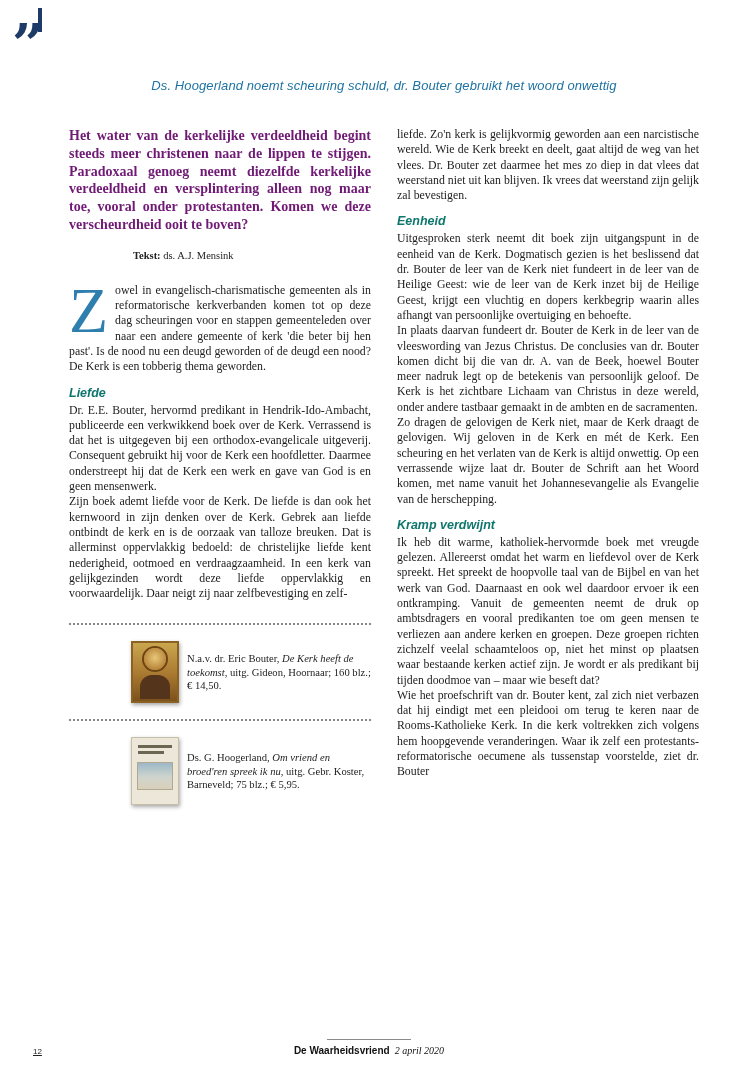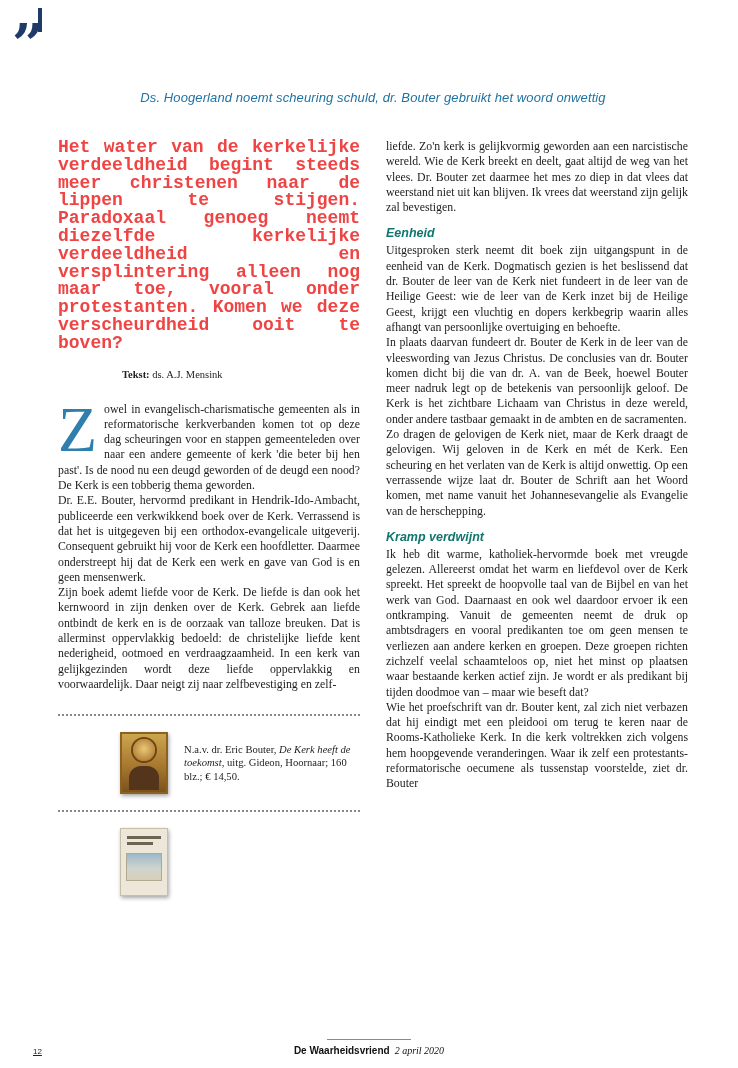--- a/index.html
+++ b/index.html
@@ -8,48 +8,48 @@
     position:relative; width:738px; height:1068px; margin:0 auto;
     background:#ffffff; overflow:hidden;
     font-family:"Liberation Serif", serif; color:#1c1c1c;
   }
   .accent-bar { position:absolute; left:38px; top:8px; width:4px; height:24px; background:#1d3b66; }
   .quote-mark {
     position:absolute; left:12px; top:16px; line-height:1;
     font-family:"DejaVu Serif", serif; font-weight:bold;
     font-size:56px; color:#1d3b66;
   }
-  .content { position:absolute; left:58px; top:78px; width:630px;margin-top:12px; }
+  .content { position:absolute; left:69px; top:78px; width:630px; }
   .kicker {
     text-align:center; font-family:"Liberation Sans", sans-serif;
     font-style:italic; font-size:13px; color:#1e72a2; letter-spacing:0.1px;
   }
   .title {
     margin:26px 0 0 66px; font-family:"Liberation Sans", sans-serif;
     font-weight:bold; font-size:41px; letter-spacing:-1.2px; color:#111;
   }
   .columns { display:flex; gap:26px; margin-top:34px; }
   .col { width:302px; }
   .intro {
-    font-family:Liberation Mono, monospace; font-weight:bold;
-    font-size:18px; line-height:17.8px; color:#ef4444; text-align:justify;
+    font-family:Liberation Serif, serif; font-weight:bold;
+    font-size:14px; line-height:17.8px; color:#701a75; text-align:justify;
   }
   .byline { margin:16px 0 22px 64px; font-size:10.5px; color:#222; }
   .byline .lbl { font-weight:bold; }
   p.body { font-size:11.8px; line-height:15.3px; text-align:justify; }
   .dropcap {
     float:left; font-family:"Liberation Serif", serif; color:#2e7fae;
     font-size:64px; line-height:52px; padding:2px 7px 0 0;
   }
   h3.sec {
     font-family:"Liberation Sans", sans-serif; font-style:italic; font-weight:bold;
     font-size:12.5px; color:#0f766e; margin:11px 0 3px 0;
   }
   .books { margin-top:22px; border-top:2px dotted #878787; }
-  .book { display:flex; align-items:center; gap:16px; padding:16px 0 16px 62px; }
+  .book { display:flex; align-items:center; gap:8px; padding:16px 0 16px 62px; }
   .book + .book { border-top:2px dotted #878787; }
   .cover { width:48px; flex:0 0 48px; position:relative; box-shadow:1px 2px 4px rgba(0,0,0,.35); }
   .cover1 { height:62px; background:linear-gradient(180deg,#caa64e 0%,#a87830 55%,#7c521c 100%); border:2px solid #8a6224; }
   .cover1 .halo {
     position:absolute; top:5px; left:50%; transform:translateX(-50%);
     width:22px; height:22px; border-radius:50%;
     background:radial-gradient(circle at 50% 45%, #e8c878 0%, #b8863c 70%);
     box-shadow:0 0 0 2px #6e4414;
   }
   .cover1 .robe {
@@ -95,39 +95,41 @@
 
     <div class="columns">
 
       <div class="col">
         <p class="intro">Het water van de kerkelijke verdeeldheid begint steeds meer christenen naar de lippen te stijgen. Paradoxaal genoeg neemt diezelfde kerkelijke verdeeldheid en versplintering alleen nog maar toe, vooral onder protestanten. Komen we deze verscheurdheid ooit te boven?</p>
 
         <p class="byline"><span class="lbl">Tekst:</span><span> ds. A.J. Mensink</span></p>
 
         <p class="body"><span class="dropcap">Z</span><span>owel in evangelisch-charismatische gemeenten als in reformatorische kerkverbanden komen tot op deze dag scheuringen voor en stappen gemeenteleden over naar een andere gemeente of kerk 'die beter bij hen past'. Is de nood nu een deugd geworden of de deugd een nood? De Kerk is een tobberig thema geworden.</span></p>
 
+        <h3 class="sec">Liefde</h3>
         <p class="body">Dr. E.E. Bouter, hervormd predikant in Hendrik-Ido-Ambacht, publiceerde een verkwikkend boek over de Kerk. Verrassend is dat het is uitgegeven bij een orthodox-evangelicale uitgeverij. Consequent gebruikt hij voor de Kerk een hoofdletter. Daarmee onderstreept hij dat de Kerk een werk en gave van God is en geen mensenwerk.</p>
         <p class="body">Zijn boek ademt liefde voor de Kerk. De liefde is dan ook het kernwoord in zijn denken over de Kerk. Gebrek aan liefde ontbindt de kerk en is de oorzaak van talloze breuken. Dat is allerminst oppervlakkig bedoeld: de christelijke liefde kent nederigheid, ootmoed en verdraagzaamheid. In een kerk van gelijkgezinden wordt deze liefde oppervlakkig en voorwaardelijk. Daar neigt zij naar zelfbevestiging en zelf-</p>
 
         <div class="books">
 
           <div class="book">
             <div class="cover cover1">
               <div class="halo"></div>
               <div class="robe"></div>
             </div>
             <p class="caption"><span>N.a.v. dr. Eric Bouter, </span><span class="btitle">De Kerk heeft de toekomst</span><span>, uitg. Gideon, Hoornaar; 160 blz.; € 14,50.</span></p>
           </div>
 
           <div class="book">
             <div class="cover cover2">
               <div class="t1"></div>
               <div class="t2"></div>
               <div class="photo"></div>
             </div>
+            <p class="caption"><span>Ds. G. Hoogerland, </span><span class="btitle">Om vriend en broed'ren spreek ik nu</span><span>, uitg. Gebr. Koster, Barneveld; 75 blz.; € 5,95.</span></p>
           </div>
 
         </div>
       </div>
 
       <div class="col">
         <p class="body">liefde. Zo'n kerk is gelijkvormig geworden aan een narcistische wereld. Wie de Kerk breekt en deelt, gaat altijd de weg van het vlees. Dr. Bouter zet daarmee het mes zo diep in dat vlees dat weerstand niet uit kan blijven. Ik vrees dat weerstand zijn gelijk zal bevestigen.</p>
 
         <h3 class="sec">Eenheid</h3>
         <p class="body">Uitgesproken sterk neemt dit boek zijn uitgangspunt in de eenheid van de Kerk. Dogmatisch gezien is het beslissend dat dr. Bouter de leer van de Kerk niet fundeert in de leer van de Heilige Geest: wie de leer van de Kerk inzet bij de Heilige Geest, krijgt een vluchtig en dopers kerkbegrip waarin alles afhangt van persoonlijke overtuiging en behoefte.</p>

